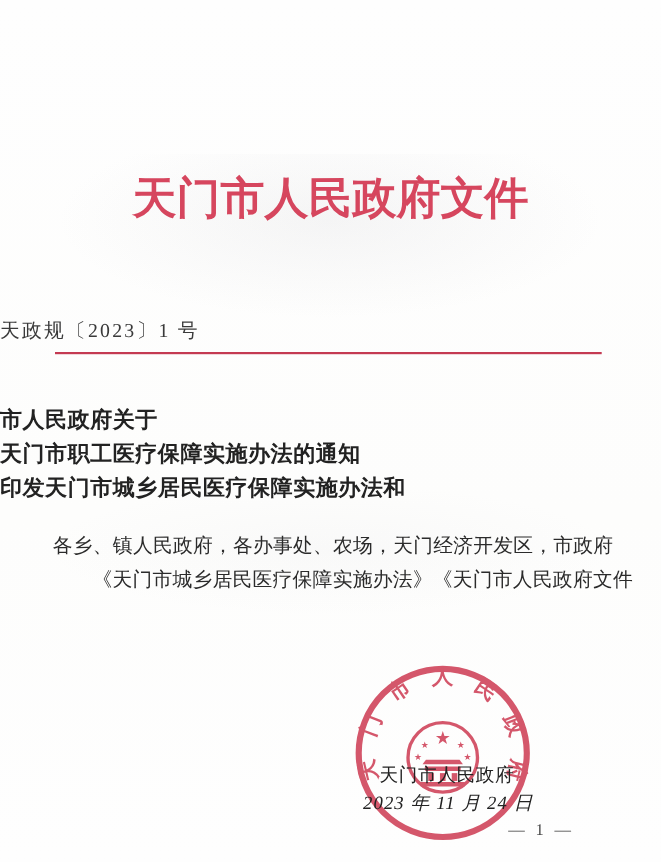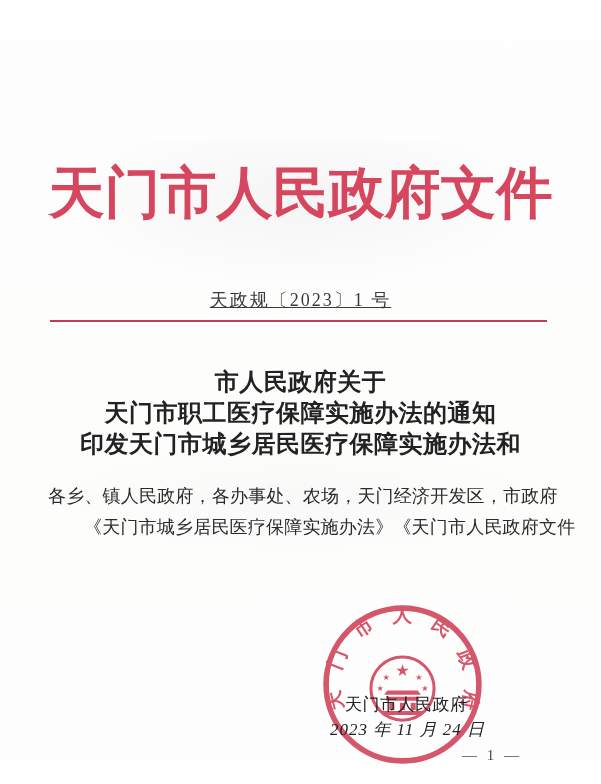--- a/index.html
+++ b/index.html
@@ -17,37 +17,36 @@
   
   .ghost { position: absolute; pointer-events: none; }
   .ghost-1 { top: 140px; left: 50px; width: 500px; height: 150px;
     background: radial-gradient(ellipse at 50% 40%, rgba(190,190,195,0.14), rgba(190,190,195,0) 70%); }
   .ghost-2 { top: 440px; left: 40px; width: 520px; height: 120px;
     background: radial-gradient(ellipse at 50% 50%, rgba(200,200,205,0.08), rgba(200,200,205,0) 70%); }
 
   .header-title {
     position: absolute; top: 150px; left: 0; width: 601px;
     margin: 0; text-align: center;
-    font-size: 56px; line-height: 1.55; font-weight: bold;
+    font-size: 40px; line-height: 1.55; font-weight: bold;
     color: #d6465e;
     letter-spacing: 0px;
   }
   .doc-number {
     position: absolute; top: 288px; left: 0; width: 601px;
-    text-align: center;
-    font-size: 18px; color: #3a3a3a; letter-spacing: 2px; text-decoration: underline;
+    font-size: 18px; color: #3a3a3a; letter-spacing: 2px;
   }
   .red-rule {
     position: absolute; top: 320px; left: 50px; width: 497px; height: 2px;
     background: #c43a52;
   }
   .notice-title {
     position: absolute; top: 367px; left: 0; width: 601px;
-    text-align: center;
-    font-size: 24px; line-height: 31px; font-weight: bold;
+    text-align: left;
+    font-size: 20px; line-height: 31px; font-weight: bold;
     color: #222222; letter-spacing: 0.5px;
   }
   .body-text {
     position: absolute; top: 481px; left: 48px; width: 487px;
     font-size: 18px; line-height: 31.4px;
     color: #2b2b2b; letter-spacing: 0.2px;
   }
   .body-line { white-space: nowrap; }
   .body-line.indent { text-indent: 2em; }
 

